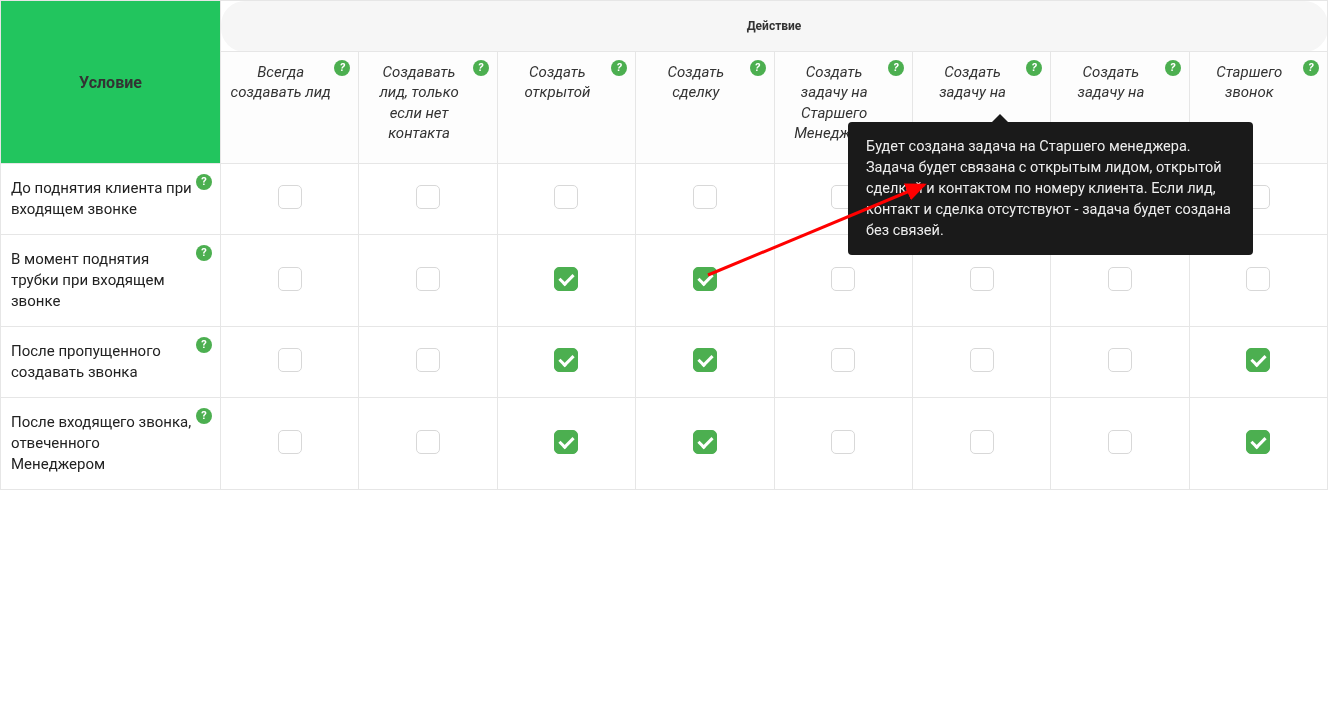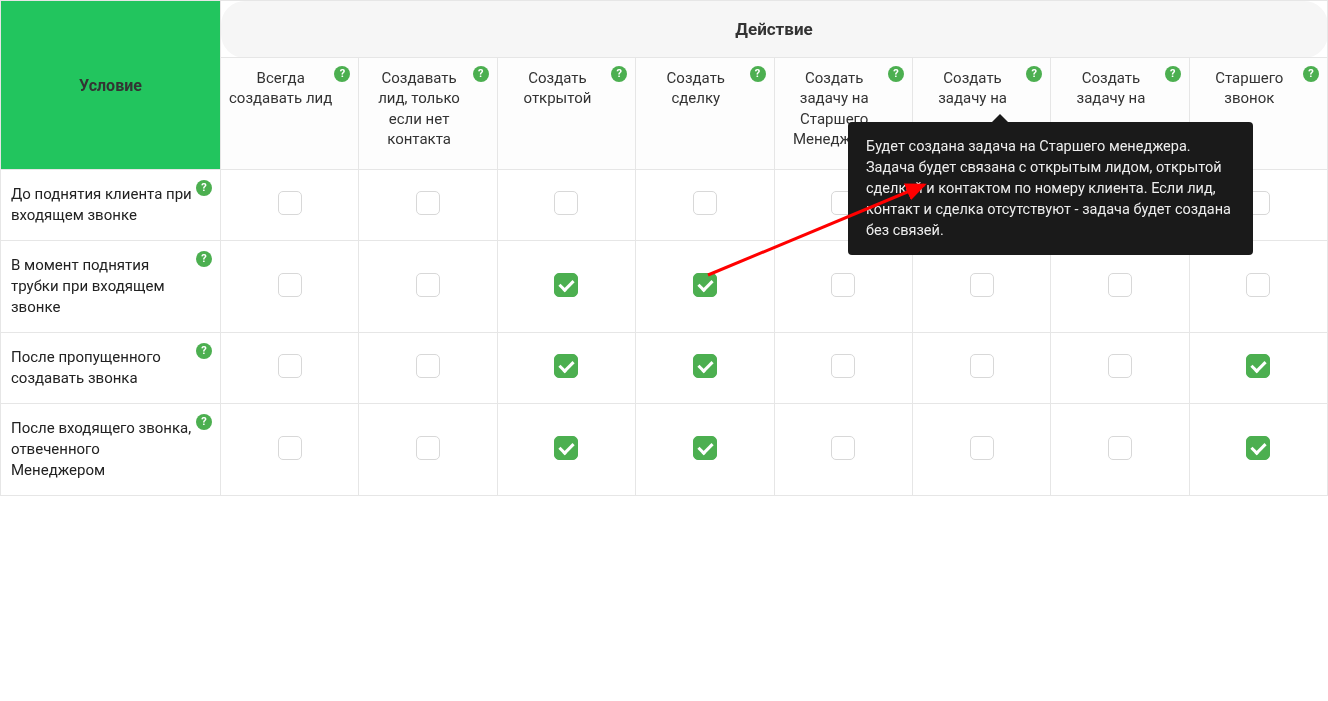--- a/index.html
+++ b/index.html
@@ -27,31 +27,32 @@
       vertical-align: middle;
       text-align: center;
       font-weight: 700;
       font-size: 16px;
     }
     .th-action-header {
       background: #f6f6f6;
       text-align: center;
       vertical-align: middle;
       font-weight: 700;
-      font-size: 17px;
+      font-size: 12px;
       padding: 18px 10px;
       border-radius: 24px;
     }
     .th-col {
       background: #fdfdfd;
       padding: 10px 8px 20px 8px;
       text-align: center;
       position: relative;
       min-height: 100px;
       vertical-align: top;
+      font-style: italic;
     }
     .th-col .label {
       display: block;
       padding: 0 18px 0 0;
       font-weight: 400;
       line-height: 1.35;
     }
     .help-icon {
       position: absolute;
       top: 8px;

